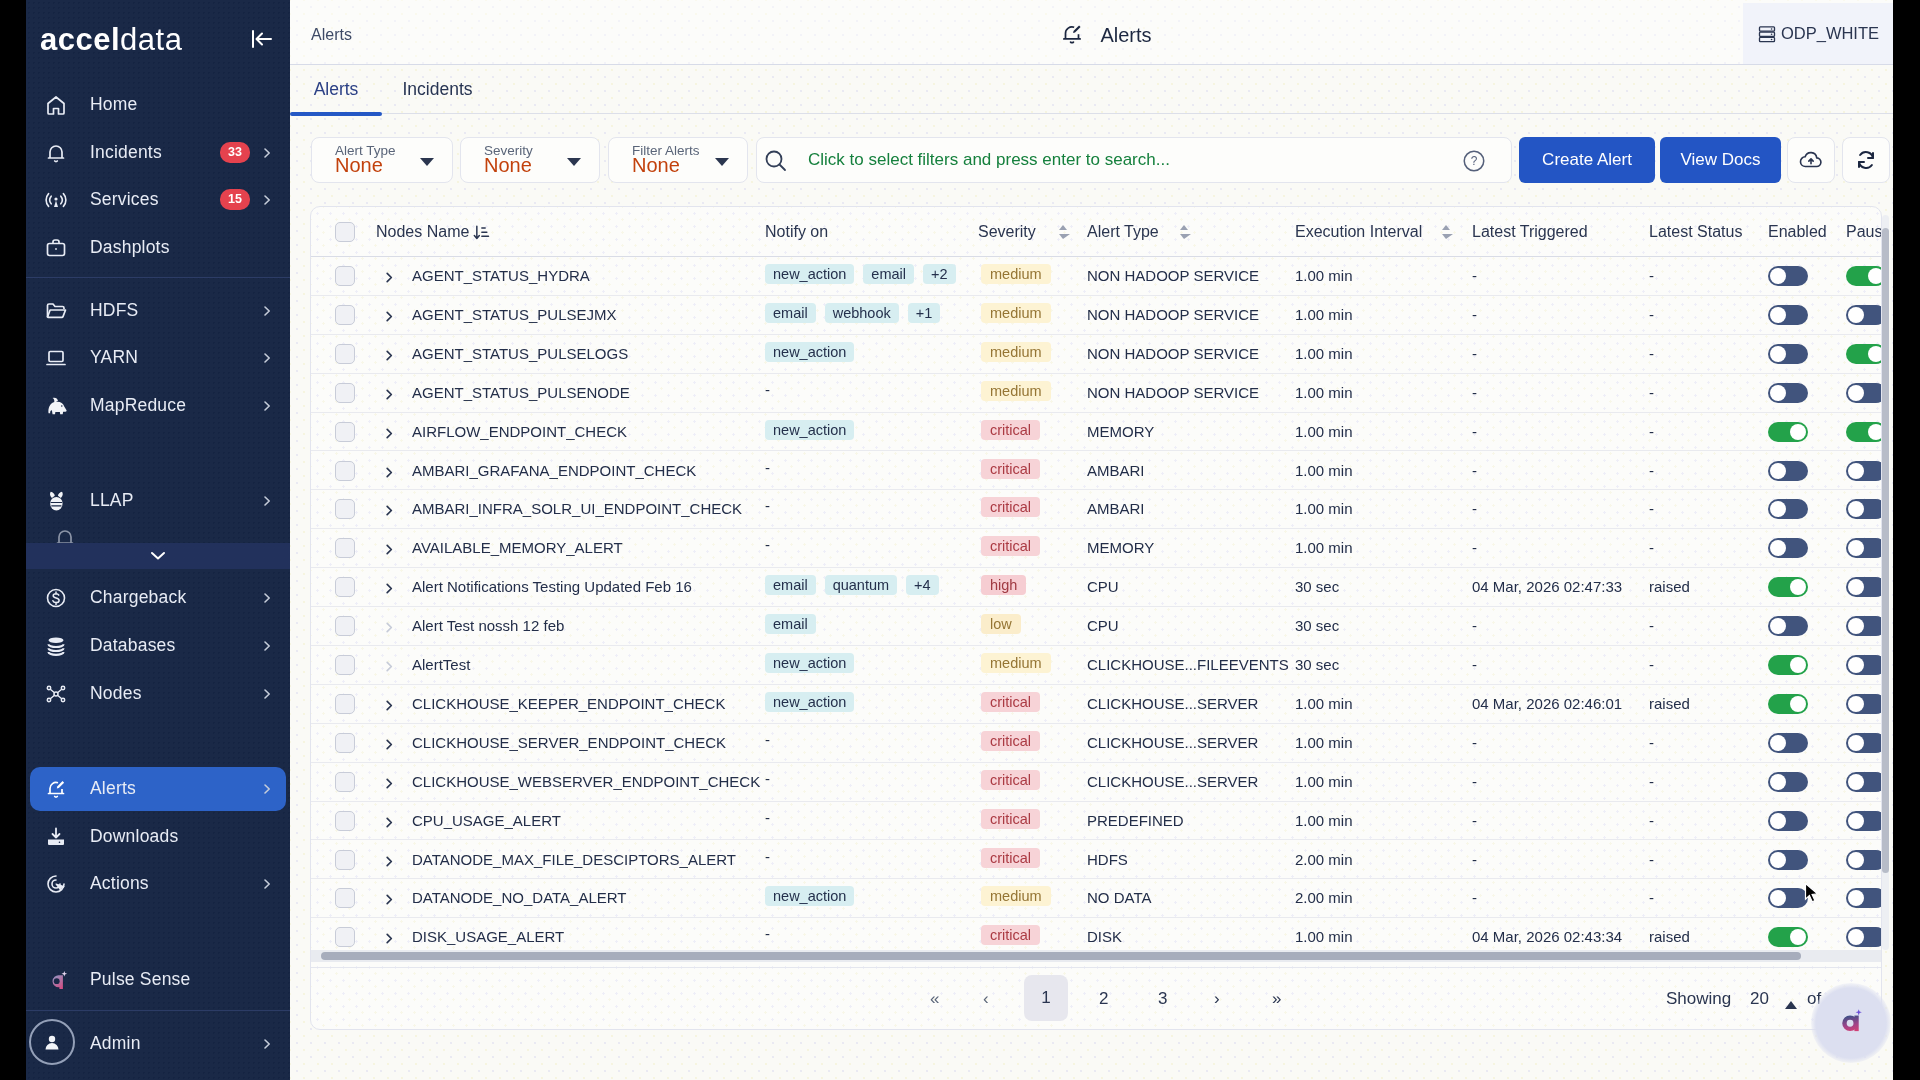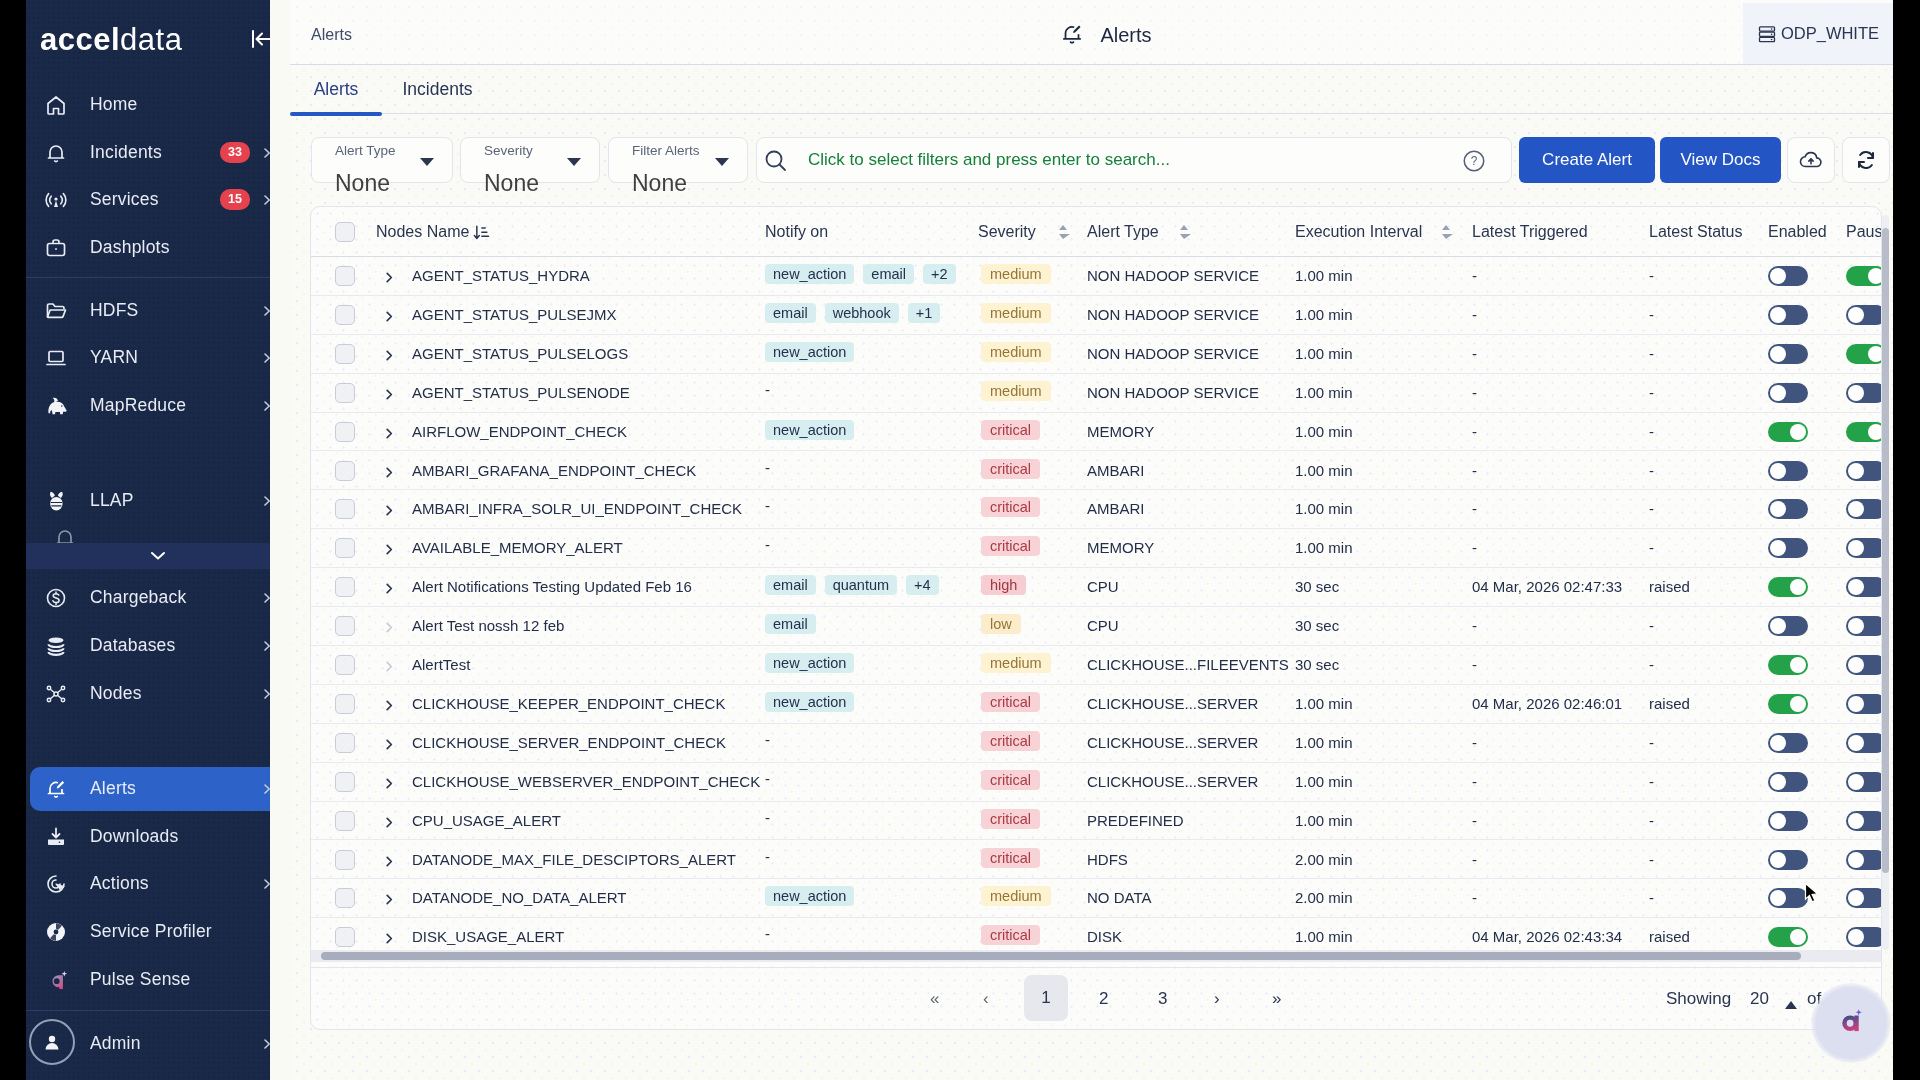--- a/index.html
+++ b/index.html
@@ -1,18 +1,18 @@
 <!DOCTYPE html>
 <html><head><meta charset="utf-8"><title>Alerts</title>
 <style>
 *{margin:0;padding:0;box-sizing:border-box}
 html,body{width:1920px;height:1080px;overflow:hidden;background:#000;font-family:"Liberation Sans",sans-serif;}
 .stage{position:absolute;left:26px;top:0;width:1867px;height:1080px;background:#fafaf5;}
 
-.side{position:absolute;left:0;top:0;width:244px;height:1080px;background:#1a2947;overflow:hidden;}
+.side{position:absolute;left:0;top:0;width:264px;height:1080px;background:#1a2947;overflow:hidden;}
 .side .tex{position:absolute;inset:0;background-image:radial-gradient(#10203d 1px,transparent 1px);background-size:5px 5px;opacity:.55}
 .logo{position:absolute;left:14px;top:22px;font-size:31px;letter-spacing:.5px;color:#fff;font-weight:700}
 .logo .lt{font-weight:400}
 .collapse{position:absolute;left:222px;top:28px}
 .mi{position:absolute;left:4px;width:256px;height:44px;color:#e8ecf5}
 .mi .mic{position:absolute;left:14px;top:10px}
 .mi .mlabel{position:absolute;left:60px;top:11px;font-size:17.5px;letter-spacing:.2px}
 .mi .badge{position:absolute;left:190px;top:11px;background:#e5424e;color:#fff;font-size:12.5px;font-weight:700;padding:3px 8px;border-radius:10px;line-height:1.2}
 .mi .mchev{position:absolute;left:230px;top:15px}
 .mi.active{background:#2d63c8;border-radius:10px;}
@@ -30,21 +30,21 @@
 .odp{position:absolute;right:0px;top:3px;width:150px;height:61px;background:#f1f3fa;display:flex;align-items:center;justify-content:center;font-size:16.5px;color:#2a3550}
 .odp svg{margin-right:4px}
 
 .tabs{position:absolute;top:65px;left:0;width:100%;height:49px;border-bottom:1px solid #dcdfe9}
 .tab1{position:absolute;left:0;top:0;width:92px;height:49px;text-align:center;line-height:48px;font-size:17.5px;color:#2b4085;font-weight:500}
 .tab1 .ul{position:absolute;left:0;bottom:-2px;width:92px;height:4px;background:#2458c5;border-radius:2px}
 .tab2{position:absolute;left:110px;top:0;width:75px;height:49px;text-align:center;line-height:48px;font-size:17.5px;color:#273452}
 
 .fbox{position:absolute;height:46px;background:#fdfdfb;border:1px solid #e3e5ee;border-radius:8px}
 .fbox .flab{position:absolute;left:23px;top:5px;font-size:13.5px;color:#5a6579}
-.fbox .fval{position:absolute;left:23px;top:32px;font-size:23px;color:#404040}
+.fbox .fval{position:absolute;left:23px;top:16px;font-size:20px;color:#c2410c}
 .fbox .fcaret{position:absolute;right:18px;top:20px;width:0;height:0;border-left:7px solid transparent;border-right:7px solid transparent;border-top:8px solid #2b364f}
 .search{position:absolute;left:466px;top:137px;width:756px;height:46px;background:#fdfdfb;border:1px solid #e3e5ee;border-radius:8px}
 .search .ph{position:absolute;left:51px;top:12px;font-size:17px;color:#15803d}
 .btn{position:absolute;top:137px;height:46px;border-radius:6px;background:#2355c4;color:#fff;font-size:17px;font-weight:500;text-align:center;line-height:46px}
 .iconbtn{position:absolute;top:137px;width:48px;height:46px;background:#fdfdfb;border:1px solid #e3e5ee;border-radius:8px;display:flex;align-items:center;justify-content:center}
 
 .card{position:absolute;left:20px;top:206px;width:1572px;height:824px;background-color:#fcfcfa;background-image:radial-gradient(rgba(120,120,220,.10) 1px,transparent 1.2px),radial-gradient(rgba(220,210,90,.11) 1px,transparent 1.2px);background-size:13px 13px,13px 13px;background-position:0 0,6px 6px;border:1px solid #e2e4ee;border-radius:10px;overflow:hidden}
 .thead{position:absolute;left:0;top:0;width:100%;height:50px;border-bottom:1px solid #d9dce6;font-size:16px;color:#2a3550;font-weight:500}
 .th{position:absolute;top:16px;white-space:nowrap}
 .row{position:absolute;left:0;width:100%;height:38.9px;border-bottom:1px solid #e9eaef;font-size:15px;color:#232e49}
@@ -234,28 +234,20 @@
         <span class="mchev"><svg width="14" height="14" viewBox="0 0 14 14">
             <path d="M5 3l4.2 4L5 11" stroke="#c6cdda" stroke-width="1.6" fill="none" stroke-linecap="round" stroke-linejoin="round"></path>
           </svg></span>
         <span class="mic"><svg width="24" height="24" viewBox="0 0 24 24" fill="none">
             <path d="M12 4a8 8 0 1 0 8 8" stroke="#e8ecf5" stroke-width="1.6" stroke-linecap="round"></path>
             <path d="M12 8a4 4 0 1 0 4 4" stroke="#e8ecf5" stroke-width="1.6" stroke-linecap="round"></path>
             <path d="m12 12 4.5 6 1-2.4 2.4-1z" fill="#e8ecf5" stroke="#e8ecf5" stroke-width="1.2" stroke-linejoin="round"></path>
           </svg></span>
         <span class="mlabel">Actions</span>
       </div>
-<div class="mi" style="top:910px">
-        <span class="mic"><svg width="24" height="24" viewBox="0 0 24 24" fill="none">
-            <circle cx="12" cy="12" r="9" fill="#f2f4f8"></circle>
-            <circle cx="12" cy="12" r="2.4" fill="#1a2947"></circle>
-            <path d="M12 3.2a9 9 0 0 1 6 2.5l-4 4.4A3 3 0 0 0 12 9zM12 20.8a9 9 0 0 1-6-2.5l4-4.4a3 3 0 0 0 2 1.1z" fill="#1a2947" opacity="0.85"></path>
-          </svg></span>
-        <span class="mlabel">Service Profiler</span>
-      </div>
 <div class="mi" style="top:958px">
         <span class="mic"><svg width="28" height="28" viewBox="0 0 24 24" fill="none">
             <path d="M13.2 6.2a5.2 5.2 0 1 0 0 10.3V18h3V6.3h-3z" fill="url(#pg1)"></path>
             <circle cx="10.9" cy="11.3" r="2.5" fill="#1a2947"></circle>
             <path d="m16.8 4.3.6-1.8.6 1.8 1.8.6-1.8.6-.6 1.8-.6-1.8-1.8-.6z" fill="#e8d9f2"></path>
             <defs>
               <linearGradient id="pg1" x1="7" y1="6" x2="16" y2="18" gradientUnits="userSpaceOnUse">
                 <stop stop-color="#8e9bc8"></stop>
                 <stop offset="1" stop-color="#d6497f"></stop>
               </linearGradient>

